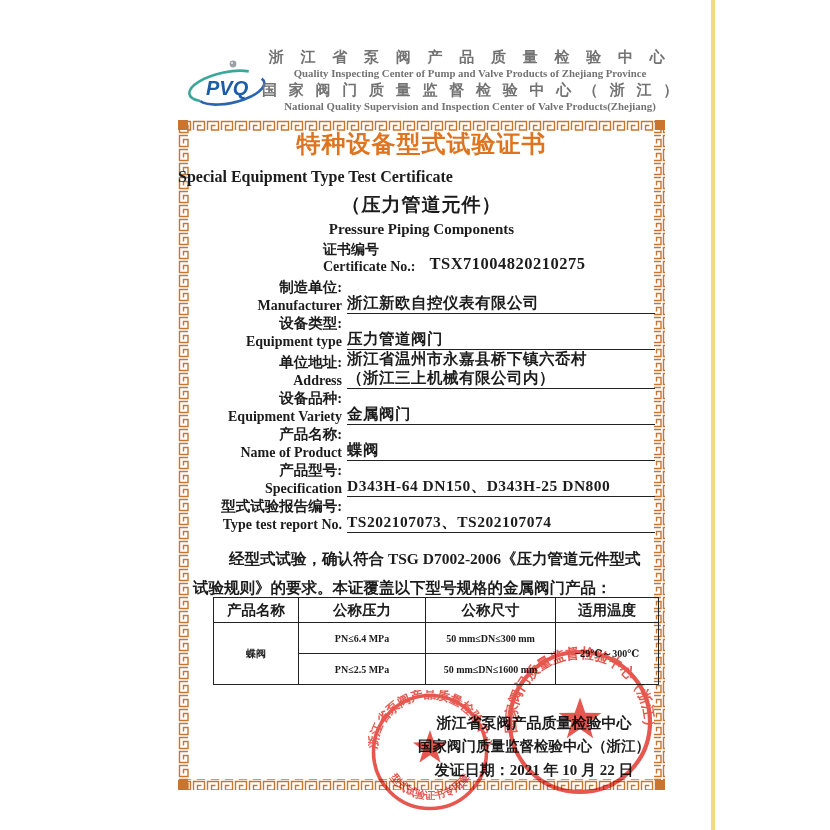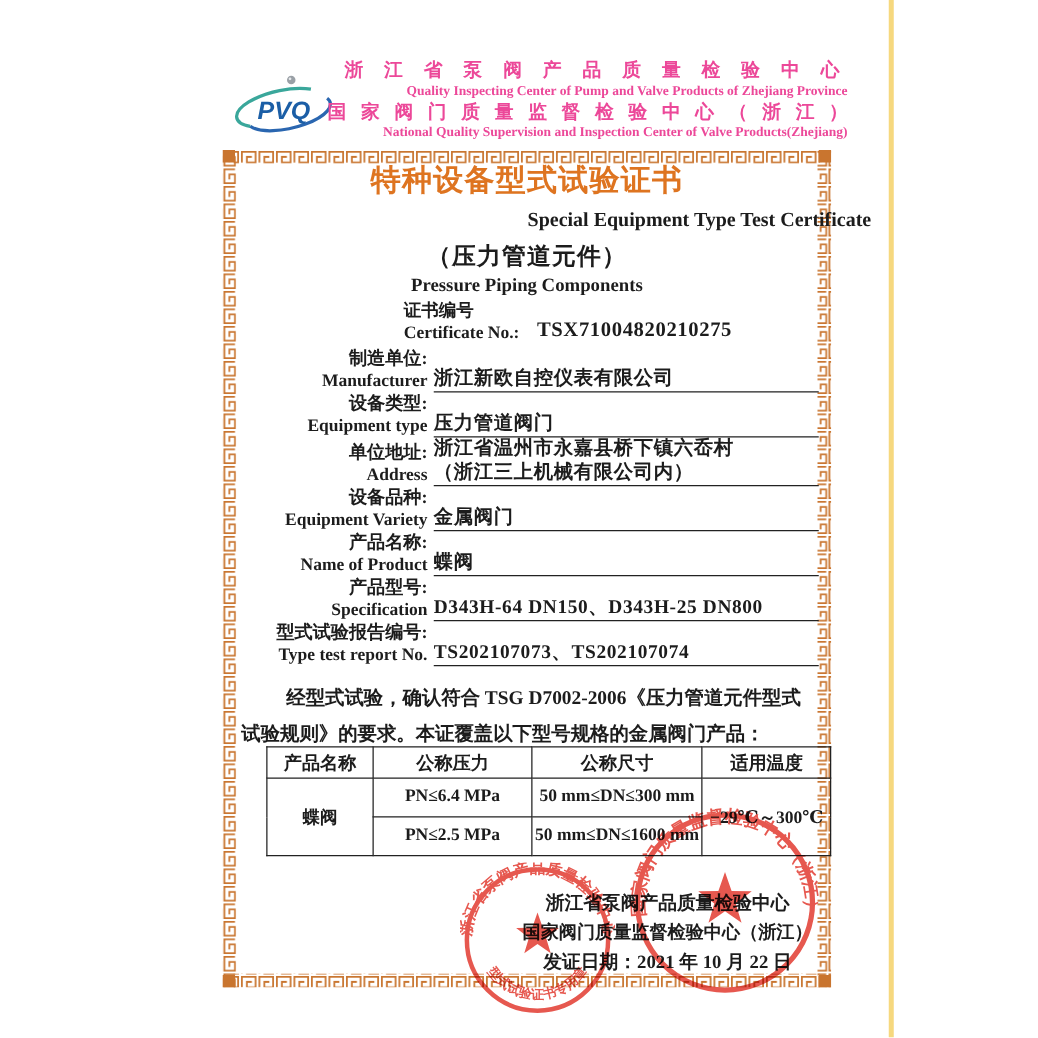--- a/index.html
+++ b/index.html
@@ -6,31 +6,31 @@
   body{
     width:830px;height:830px;position:relative;overflow:hidden;
     background:#ffffff;
     font-family:"Liberation Serif","DejaVu Serif",serif;
     color:#1c1c1c;
   }
   .abs{position:absolute;}
   
   .edge-line{left:711px;top:0;width:4px;height:830px;background:#f6d87e;}
   
-  .org-block{left:262px;top:48px;width:416px;text-align:right;color:#ec4899;}
+  .org-block{left:262px;top:48px;width:416px;text-align:center;color:#737373;}
   .org-zh1{font-size:15px;font-weight:bold;letter-spacing:6.5px;line-height:18px;white-space:nowrap;}
   .org-en{font-size:10.8px;font-weight:bold;line-height:15px;white-space:nowrap;}
   .org-zh2{font-size:15px;font-weight:bold;letter-spacing:4px;line-height:18px;white-space:nowrap;}
   
   .logo{left:186px;top:56px;width:88px;height:56px;}
   
   .frame-border{left:178px;top:120px;width:487px;height:670px;}
   
   .title-zh{left:178px;top:128px;width:487px;text-align:center;font-size:24px;font-weight:bold;color:#de7420;letter-spacing:1px;font-family:"Liberation Sans","DejaVu Sans",sans-serif;}
-  .title-en{left:178px;top:168px;width:487px;text-align:right;font-size:16px;font-weight:bold;margin-left:32px;}
+  .title-en{left:178px;top:168px;width:487px;text-align:left;font-size:16px;font-weight:bold;}
   .paren-zh{left:178px;top:192px;width:487px;text-align:center;font-size:19px;font-weight:bold;letter-spacing:1px;}
   .paren-en{left:178px;top:221px;width:487px;text-align:center;font-size:15px;font-weight:bold;}
   
   .certno{left:323px;top:241px;display:flex;align-items:flex-end;}
   .certno-labels{text-align:left;}
   .certno-zh{font-size:14px;font-weight:bold;line-height:17px;}
   .certno-en{font-size:14px;font-weight:bold;line-height:17px;}
   .certno-value{font-size:16.5px;font-weight:bold;letter-spacing:.5px;margin-left:14px;padding-bottom:1px;}
   
   .fields{left:190px;top:278px;width:465px;}
@@ -40,21 +40,21 @@
   .flabel .en{font-size:14px;font-weight:bold;}
   .fvalue{flex:1;text-align:left;border-bottom:1.5px solid #222;font-size:15.5px;font-weight:bold;letter-spacing:.5px;padding-bottom:1px;line-height:18.5px;}
   
   .statement{left:193px;top:544px;width:462px;font-size:15.5px;font-weight:bold;line-height:29px;}
   .statement .l1{padding-left:36px;white-space:nowrap;}
   .statement .l2{white-space:nowrap;}
   
   .spec-table{left:213px;top:597px;border-collapse:collapse;}
   .spec-table th,.spec-table td{border:1.4px solid #222;text-align:center;padding:0 2px;}
   .spec-table th{height:24px;font-size:14.5px;font-weight:bold;}
-  .spec-table td{height:30px;font-size:14px;font-weight:bold;white-space:nowrap;}
+  .spec-table td{height:30px;font-size:10px;font-weight:bold;white-space:nowrap;}
   
   .footer{left:393px;top:712px;width:282px;text-align:center;font-weight:bold;}
   .footer .f1{font-size:15px;line-height:23px;white-space:nowrap;}
   .footer .f2{font-size:14.5px;line-height:23px;white-space:nowrap;}
   .footer .fd{font-size:15px;line-height:24px;white-space:nowrap;}
   
   .stamp{mix-blend-mode:multiply;opacity:.85;}
   .stamp-left{left:368px;top:690px;width:124px;height:124px;}
   .stamp-right{left:504px;top:646px;width:152px;height:152px;}
 </style>

